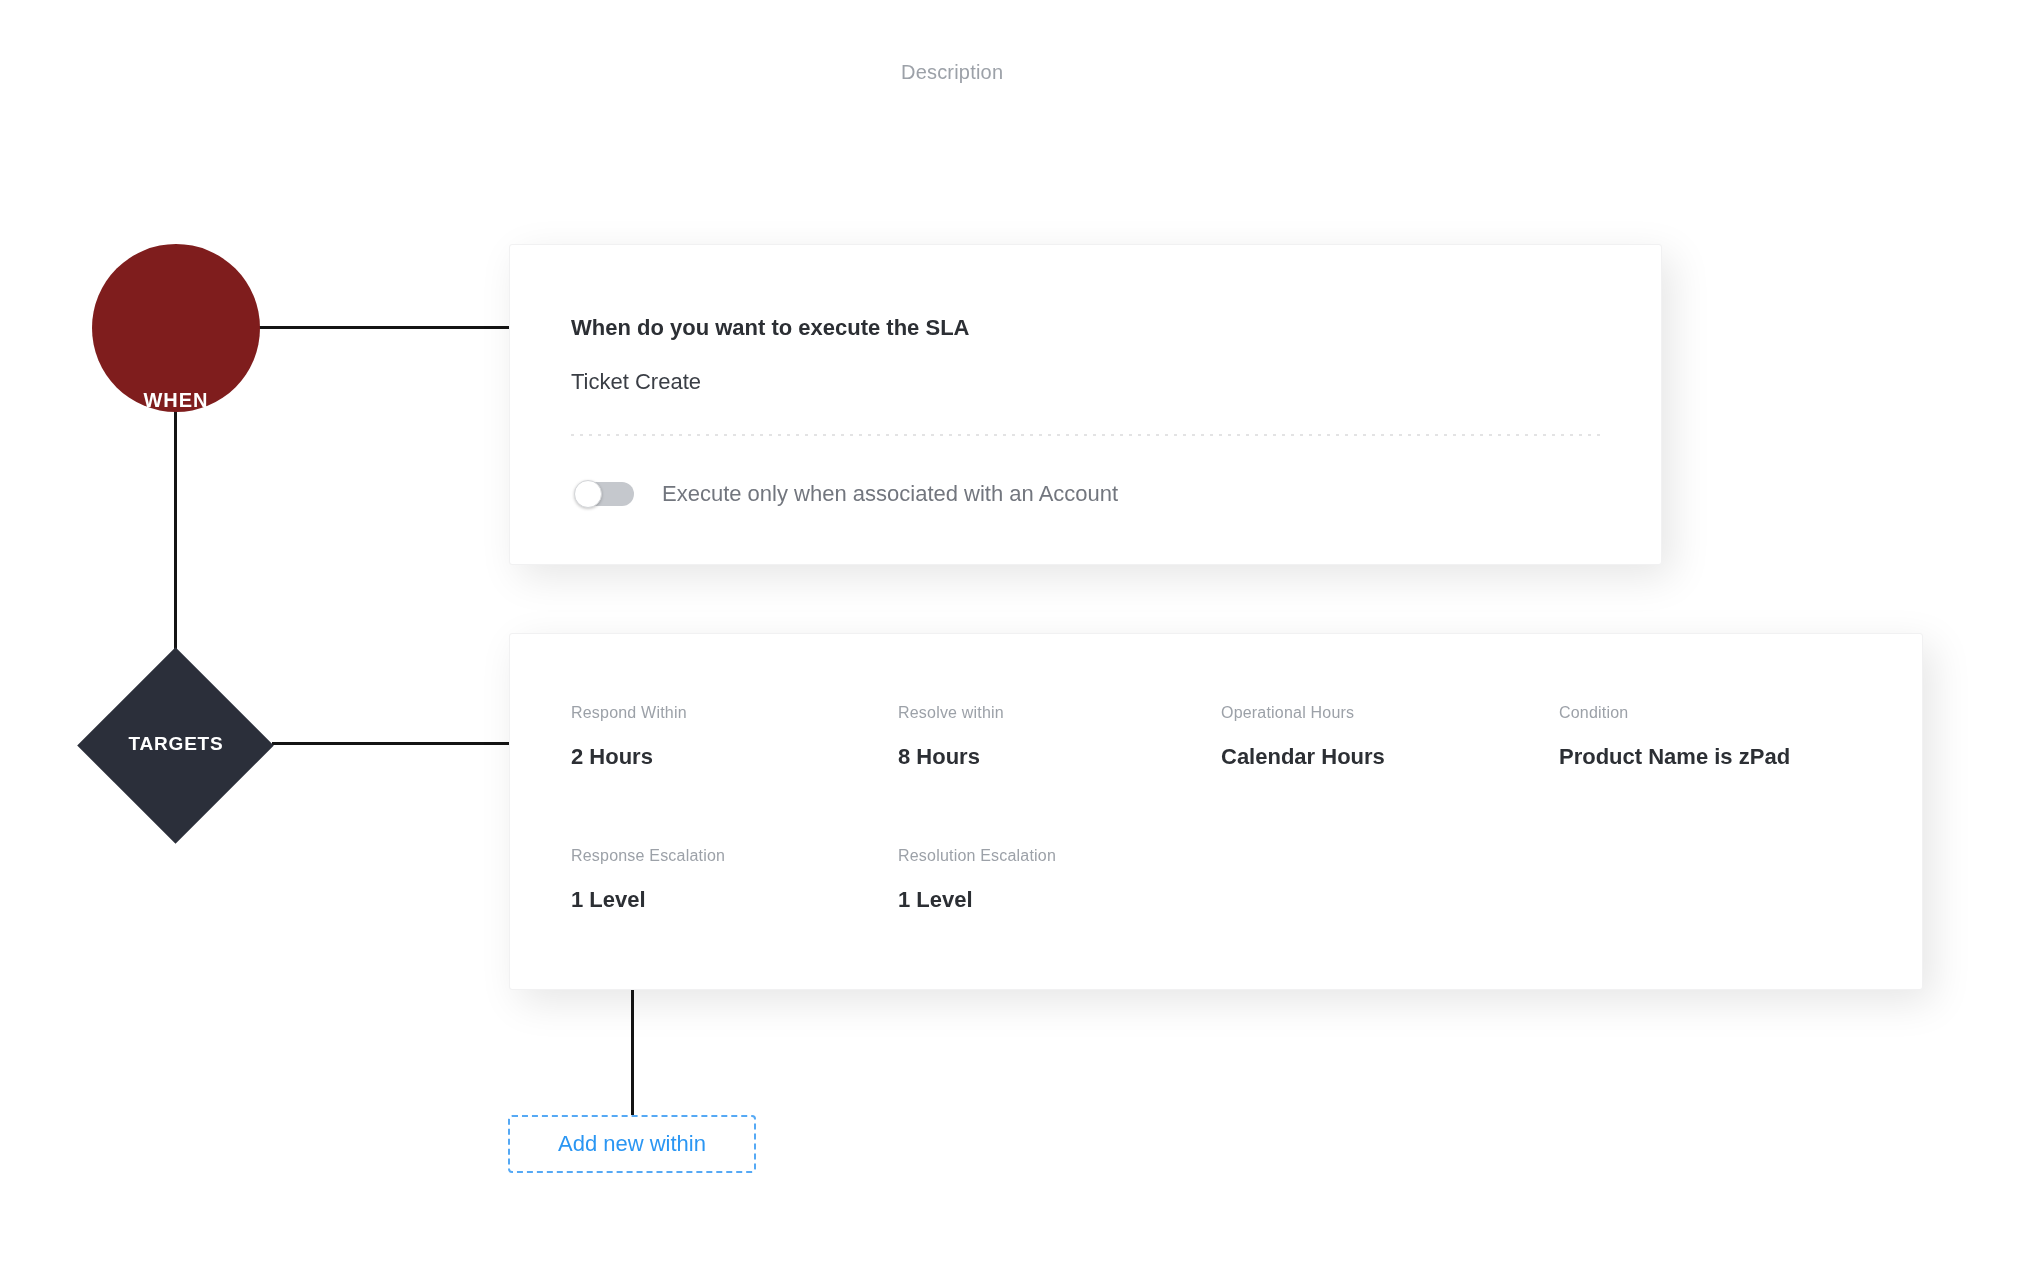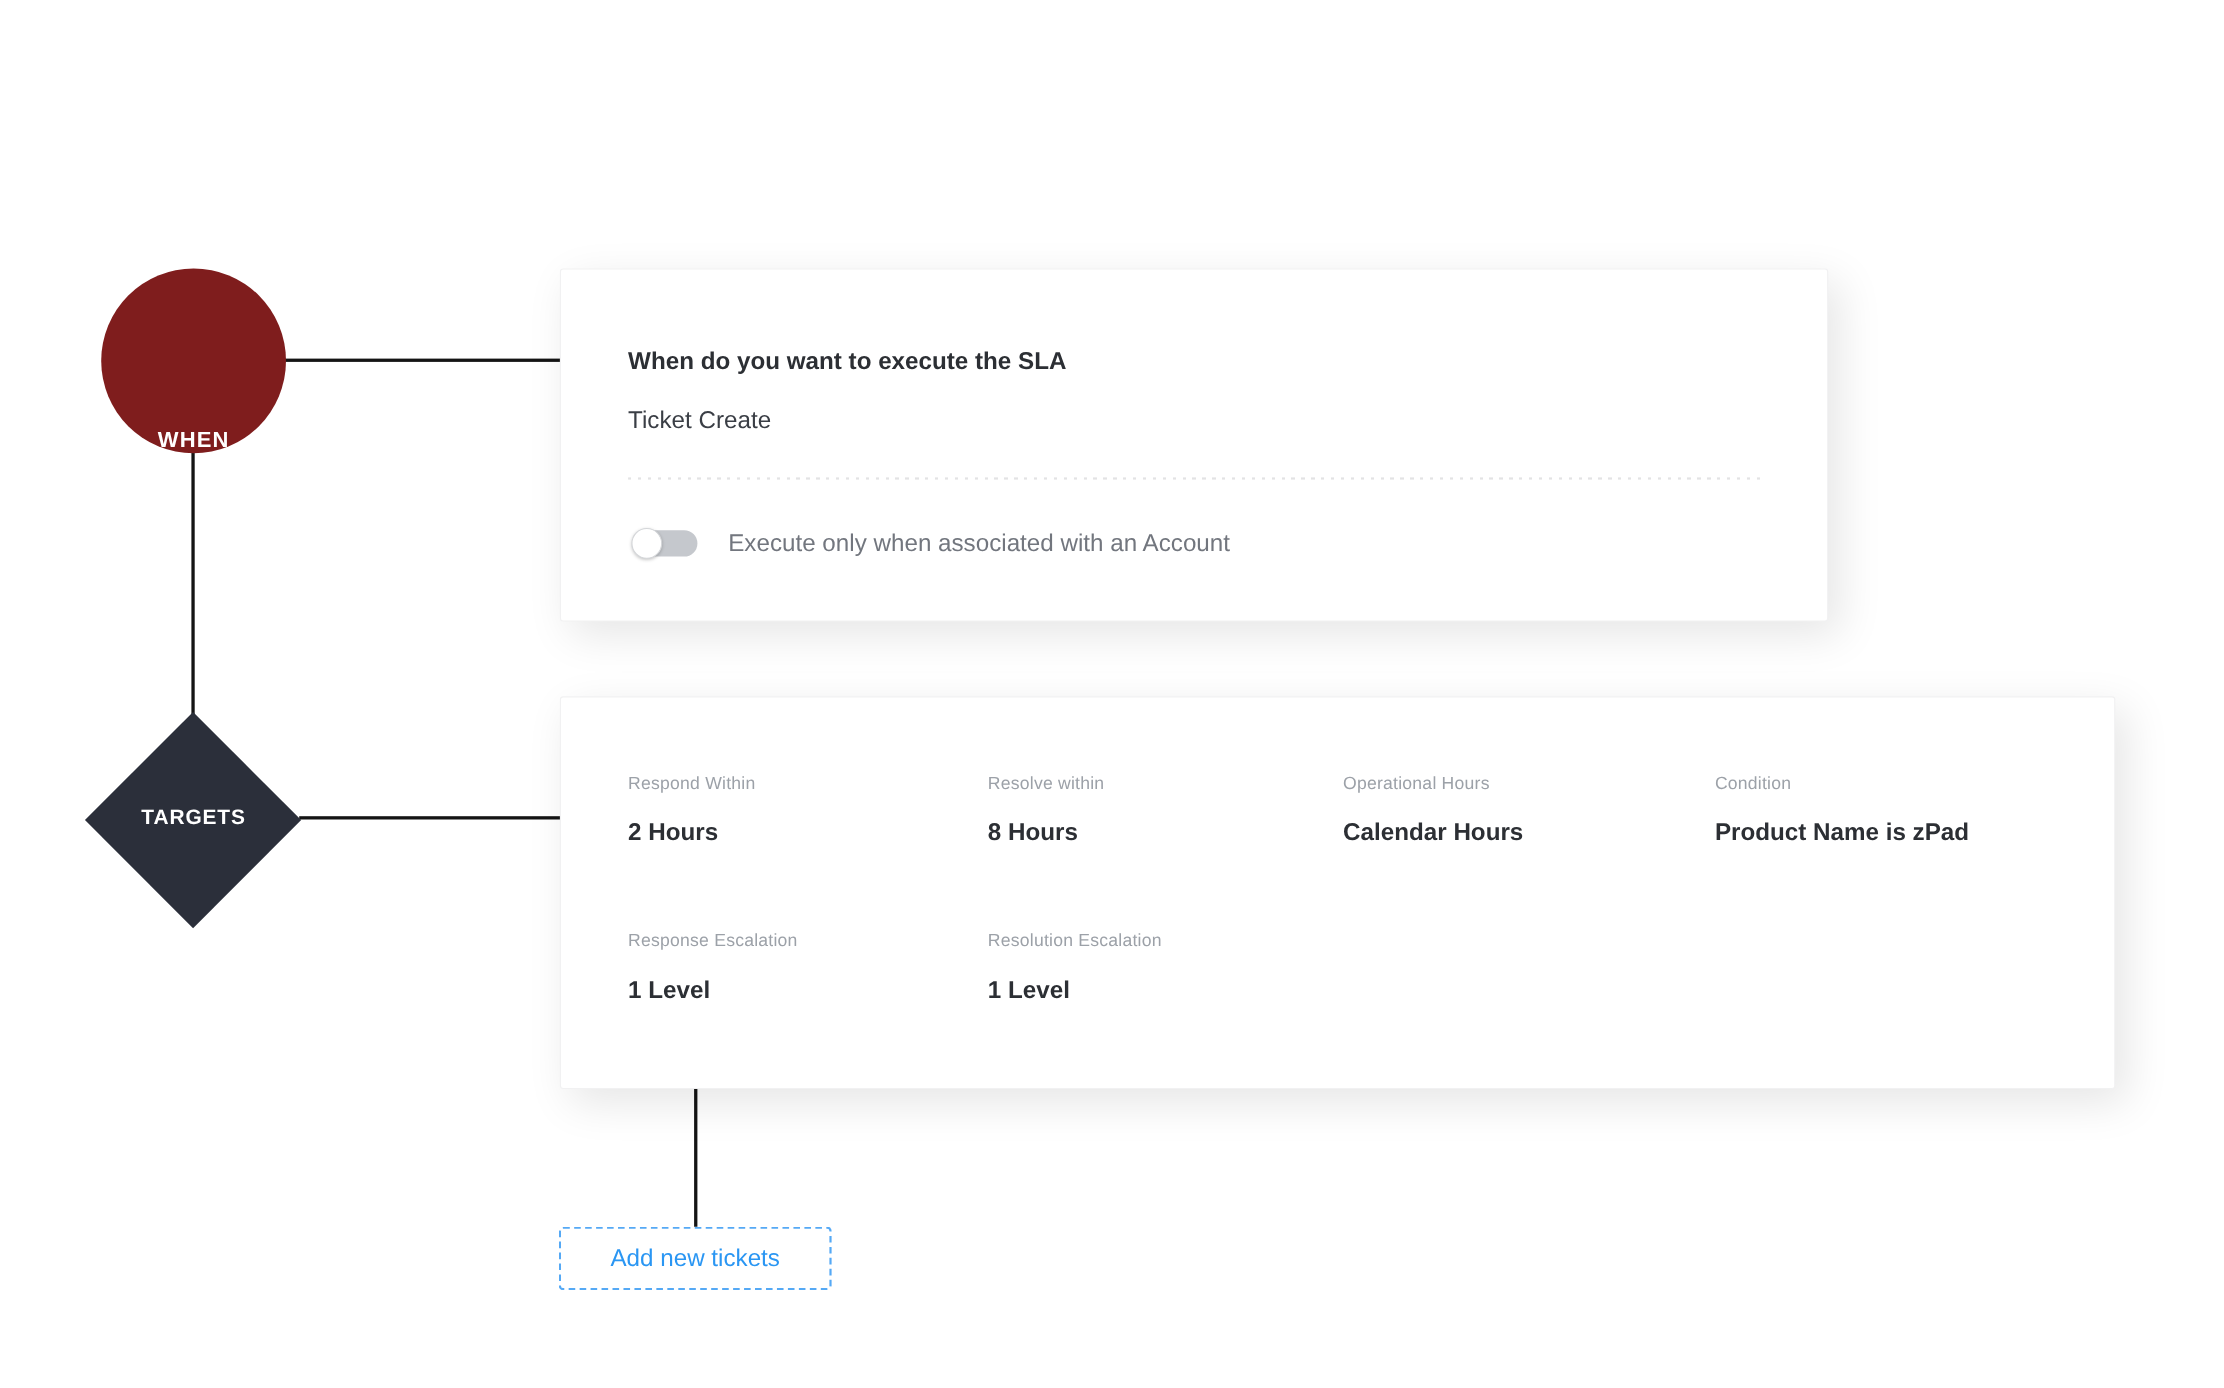--- a/index.html
+++ b/index.html
@@ -147,20 +147,21 @@
     cursor: pointer;
   }
 </style>
 </head>
 <body>
 
 <div class="stage">
 
 
   <div class="field desc-field">
+    <div class="field-label gray">Description</div>
   </div>
 
   <div class="conn conn-when-card"></div>
   <div class="conn conn-when-diamond"></div>
   <div class="conn conn-diamond-card"></div>
   <div class="conn conn-card-button"></div>
 
   <div class="node-circle">
     <span class="node-label">WHEN</span>
   </div>
@@ -198,15 +199,15 @@
     <div class="tfield tf-c1 tf-r2">
       <div class="tlabel">Response Escalation</div>
       <div class="tvalue">1 Level</div>
     </div>
     <div class="tfield tf-c2 tf-r2">
       <div class="tlabel">Resolution Escalation</div>
       <div class="tvalue">1 Level</div>
     </div>
   </div>
 
-  <button class="add-target-btn">Add new tickets</button>
+  <button class="add-target-btn">Add new within</button>
 
 </div>
 
 </body></html>

